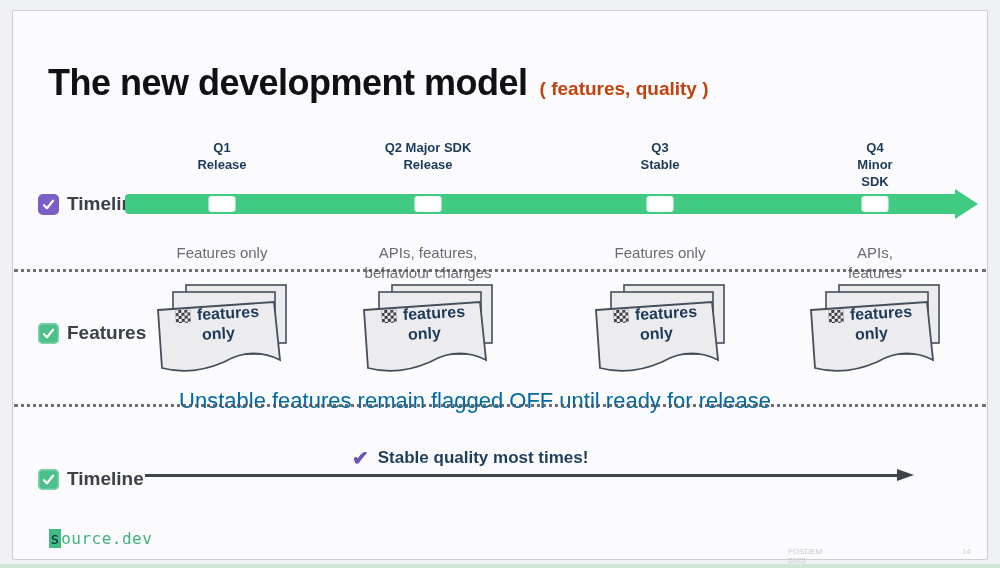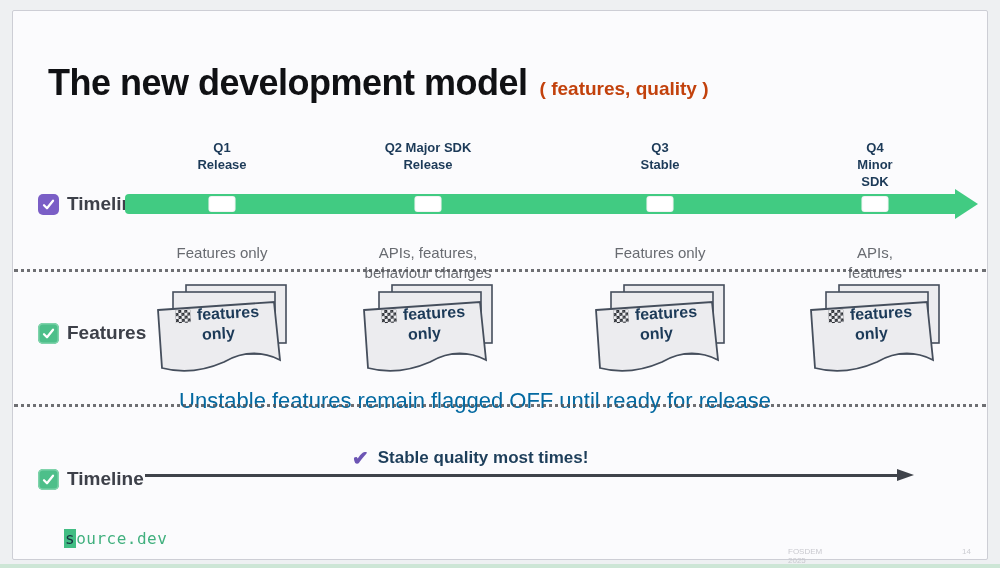--- a/index.html
+++ b/index.html
@@ -64,21 +64,21 @@
                   align-items:center; gap:9px; }
   .quality-note .check { color:#6c55b4; font-size:20px; font-weight:bold; line-height:1; }
   .quality-note .txt { font-size:17px; font-weight:bold; color:#1d3e5a; }
   .quality-line { position:absolute; left:145px; top:474px; width:753px; height:2.5px;
                   background:#3f434a; }
   .quality-arrowhead { position:absolute; left:897px; top:469px; width:0; height:0;
                   border-top:6.5px solid transparent; border-bottom:6.5px solid transparent;
                   border-left:17px solid #3f434a; }
 
   
-  .logo { position:absolute; left:64px; top:529px; font-family:"DejaVu Sans Mono", monospace;
+  .logo { position:absolute; left:49px; top:529px; font-family:"DejaVu Sans Mono", monospace;
           font-size:16px; letter-spacing:0.5px; }
   .logo-first { background:#41bd83; color:#16303f; padding:0 1px; }
   .logo-rest { color:#41b07e; }
   .footer-event { position:absolute; left:788px; top:547px; font-size:8px; color:#c9c9cf; }
   .slide-number { position:absolute; left:962px; top:547px; font-size:8px; color:#cccdd2; }
   .bottom-strip { position:absolute; left:0; bottom:0; width:1000px; height:4px; background:#cde6d6; }
 
   svg.docs { position:absolute; left:0; top:0; display:block; }
 </style>
 </head>

